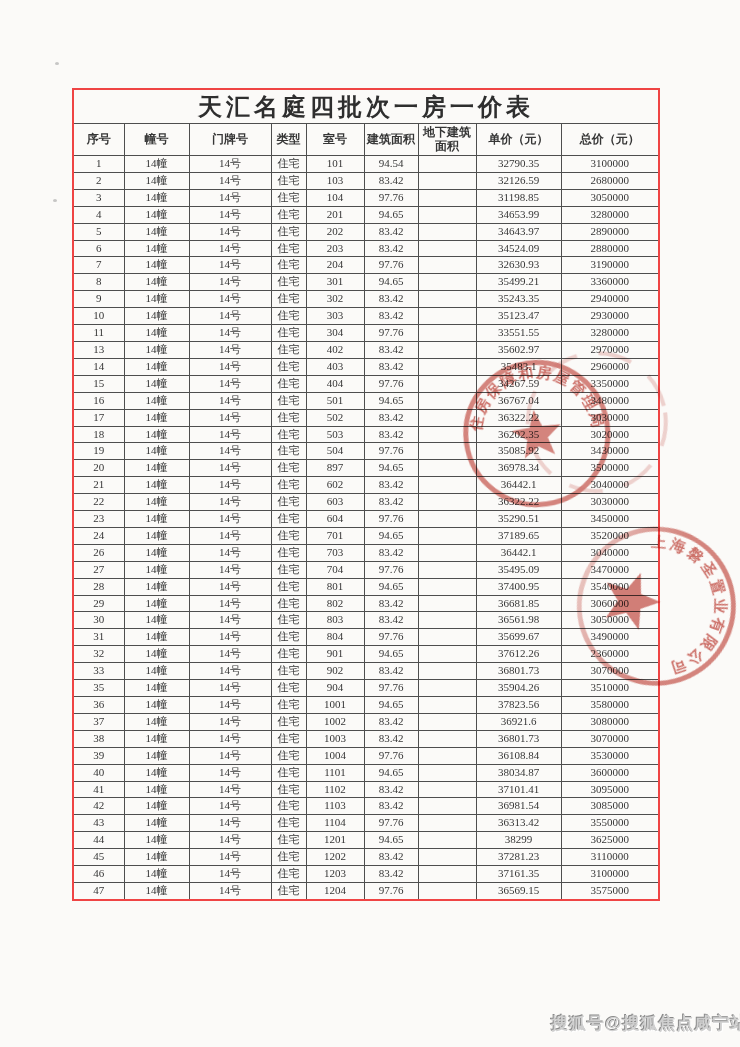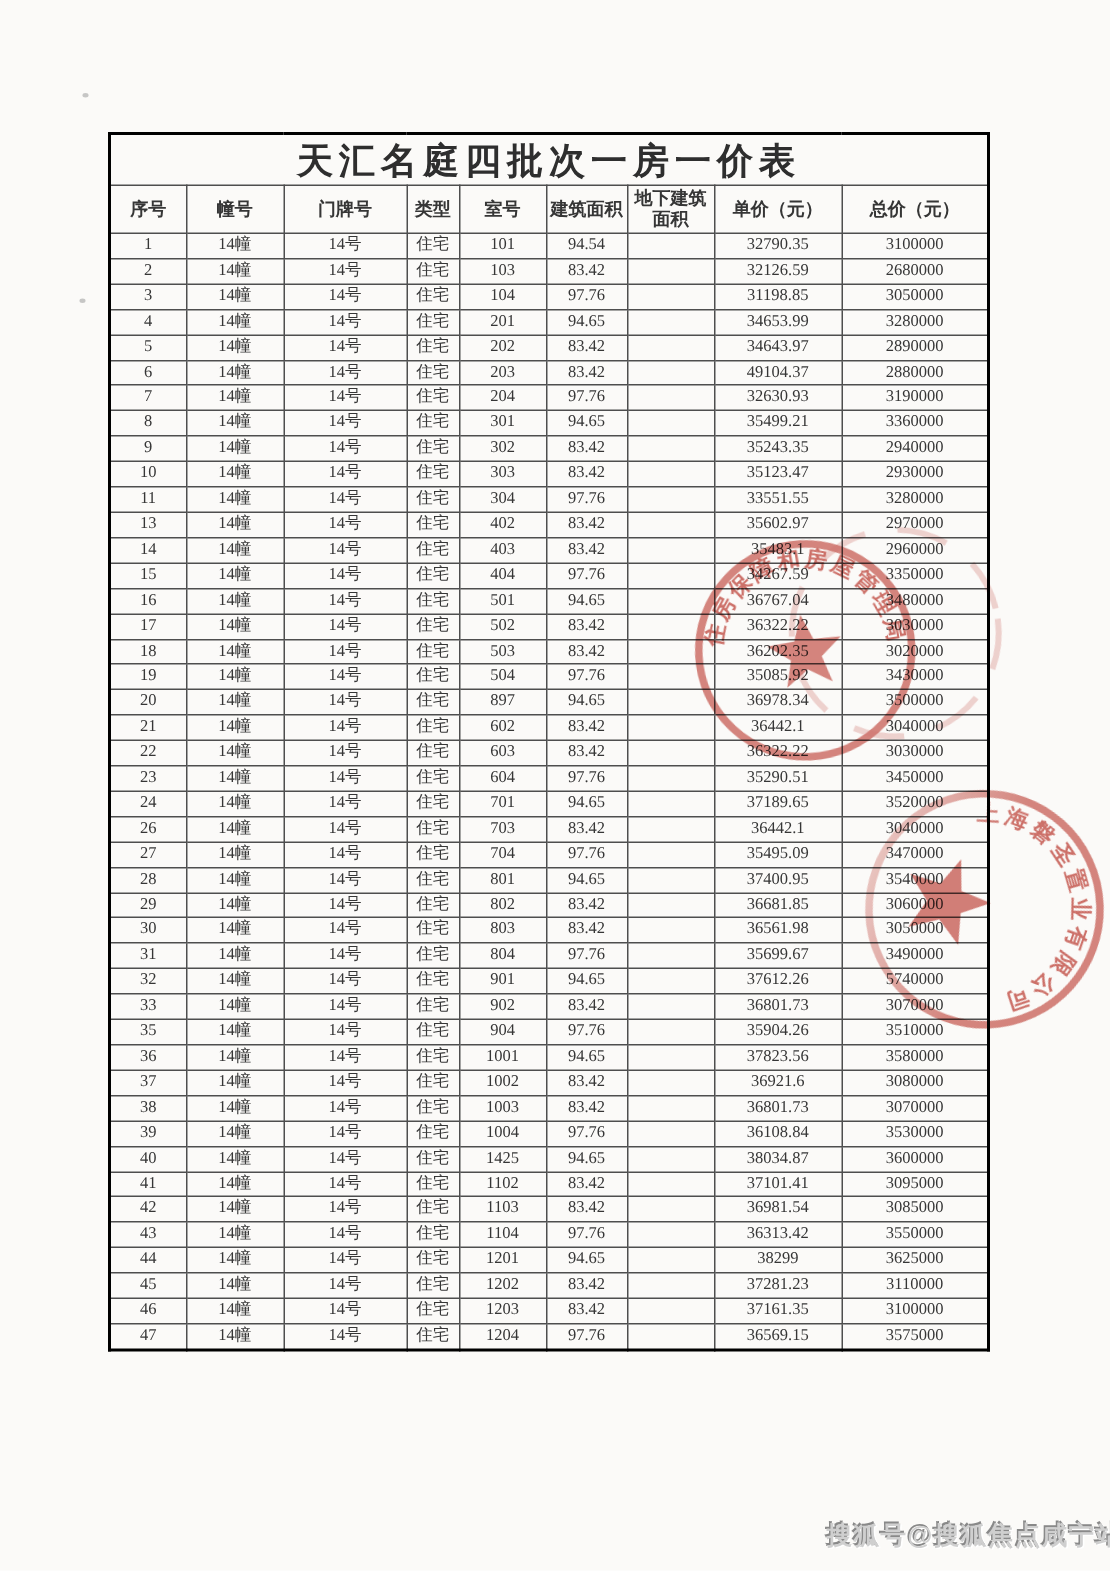--- a/index.html
+++ b/index.html
@@ -5,21 +5,21 @@
   html,body{margin:0;padding:0;}
   .page{
     position:relative;width:740px;height:1047px;overflow:hidden;
     background:#fbfaf8;
     font-family:"Liberation Serif",serif;
   }
   
   table.price{
     position:absolute;left:72px;top:88px;width:586px;
     border-collapse:collapse;table-layout:fixed;
-    color:#363636;border:2px solid #000000;
+    color:#363636;border:2px solid #ef4444;
   }
   table.price th, table.price td{
     border:1px solid #4e4e4e;text-align:center;vertical-align:middle;
     padding:0;overflow:hidden;
   }
   tr.title-row th{
     height:33px;font-size:24px;font-weight:bold;letter-spacing:4px;
     color:#2e2e2e;
   }
   tr.head-row th{
@@ -146,21 +146,21 @@
           <td>2890000</td>
         </tr>
         <tr>
           <td>6</td>
           <td>14幢</td>
           <td>14号</td>
           <td>住宅</td>
           <td>203</td>
           <td>83.42</td>
           <td></td>
-          <td>49104.37</td>
+          <td>34524.09</td>
           <td>2880000</td>
         </tr>
         <tr>
           <td>7</td>
           <td>14幢</td>
           <td>14号</td>
           <td>住宅</td>
           <td>204</td>
           <td>97.76</td>
           <td></td>
@@ -411,21 +411,21 @@
         </tr>
         <tr>
           <td>32</td>
           <td>14幢</td>
           <td>14号</td>
           <td>住宅</td>
           <td>901</td>
           <td>94.65</td>
           <td></td>
           <td>37612.26</td>
-          <td>5740000</td>
+          <td>2360000</td>
         </tr>
         <tr>
           <td>33</td>
           <td>14幢</td>
           <td>14号</td>
           <td>住宅</td>
           <td>902</td>
           <td>83.42</td>
           <td></td>
           <td>36801.73</td>
@@ -484,21 +484,21 @@
           <td>97.76</td>
           <td></td>
           <td>36108.84</td>
           <td>3530000</td>
         </tr>
         <tr>
           <td>40</td>
           <td>14幢</td>
           <td>14号</td>
           <td>住宅</td>
-          <td>1425</td>
+          <td>1101</td>
           <td>94.65</td>
           <td></td>
           <td>38034.87</td>
           <td>3600000</td>
         </tr>
         <tr>
           <td>41</td>
           <td>14幢</td>
           <td>14号</td>
           <td>住宅</td>

